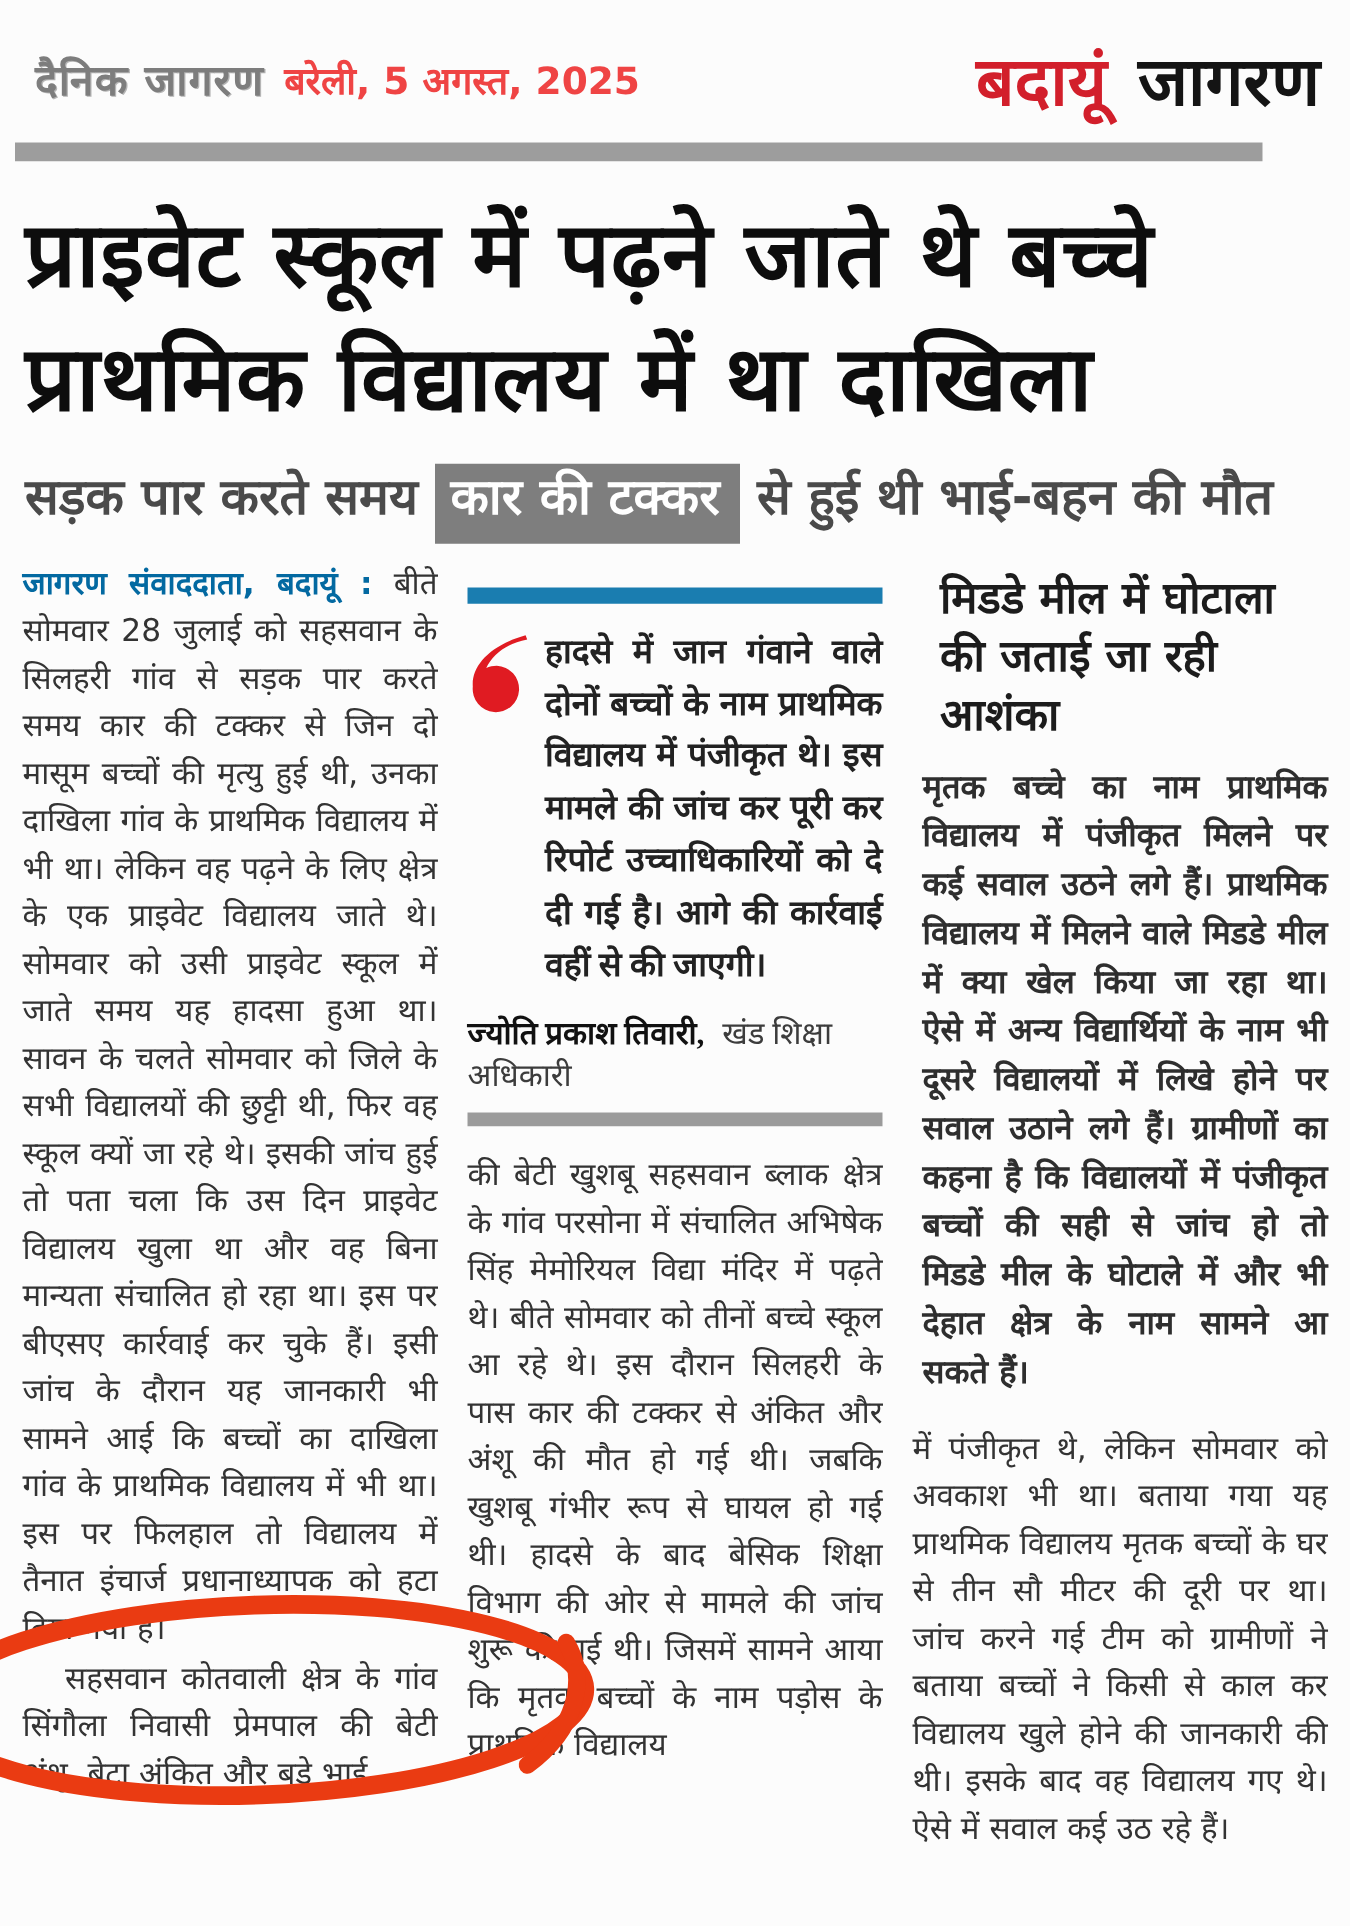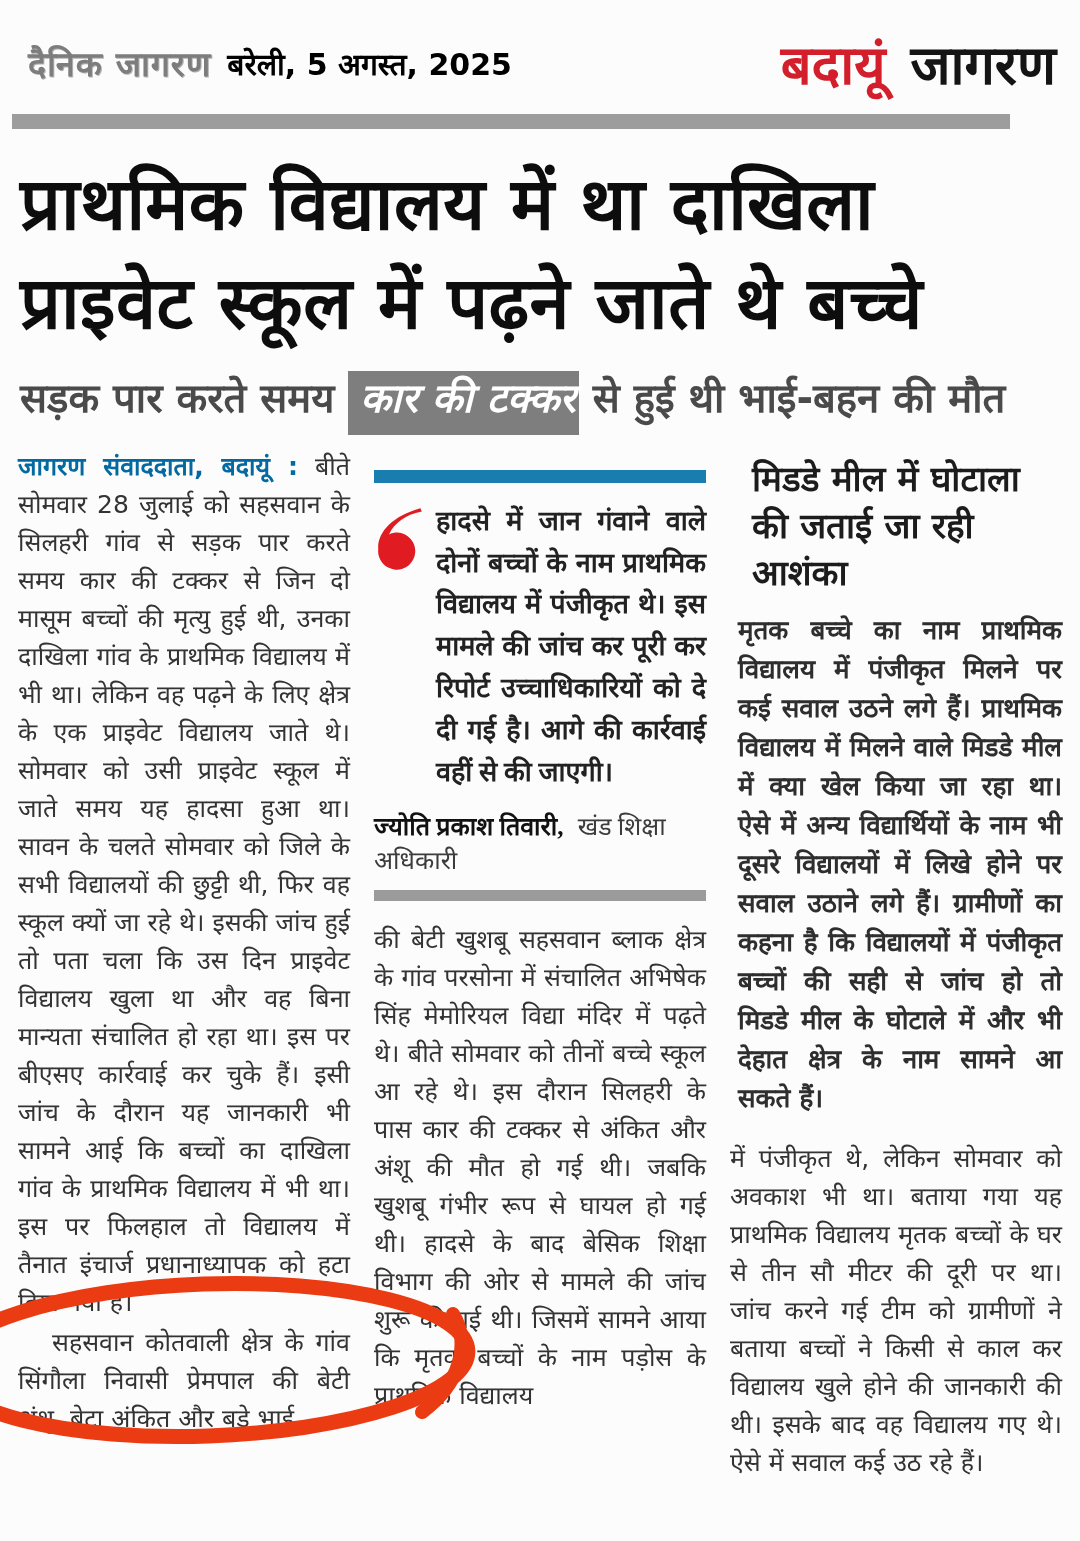--- a/index.html
+++ b/index.html
@@ -21,21 +21,21 @@
   .paper-logo {
     font-size:34px; font-weight:800;
     color:#7d7d7d;
     letter-spacing:1px;
     text-shadow:1px 1px 0 #b5b5b5;
     white-space:nowrap;
   }
   .dateline {
     margin-left:16px;
     font-size:30px; font-weight:700;
-    color:#000000;
+    color:#ef4444;
     white-space:nowrap;
   }
   .edition {
     margin-left:auto; 
     font-size:54px; font-weight:800;
     white-space:nowrap;
   }
   .edition .red { color:#d21f2b; }
   .edition .black { color:#141414; margin-left:6px; }
   .top-rule {
@@ -50,22 +50,21 @@
     letter-spacing:0.5px;
   }
   .subheadline {
     padding:18px 18px 8px 20px;
     font-size:40px; line-height:1.3;
     font-weight:700; color:#4a4a4a;
     white-space:nowrap;
   }
   .subheadline .hl {
     background:#7e7e7e; color:#ffffff;
-    padding:4px 3px 14px 12px;
-    font-style:italic;
+    padding:4px 16px 14px 12px;
   }
   
   .cols {
     display:flex; gap:24px;
     padding:16px 18px 0 18px;
   }
   .col { flex:1; min-width:0; }
   .body-text {
     font-size:25px; line-height:1.52;
     color:#333333; text-align:justify;
@@ -119,22 +118,22 @@
     <div class="paper-logo">दैनिक जागरण</div>
     <div class="dateline">बरेली, 5 अगस्त, 2025</div>
     <div class="edition">
       <span class="red">बदायूं</span>
       <span class="black">जागरण</span>
     </div>
   </div>
   <div class="top-rule"></div>
 
   <div class="headline">
+    <div>प्राइवेट स्कूल में पढ़ने जाते थे बच्चे</div>
     <div>प्राथमिक विद्यालय में था दाखिला</div>
-    <div>प्राइवेट स्कूल में पढ़ने जाते थे बच्चे</div>
   </div>
 
   <div class="subheadline">
     <span>सड़क पार करते समय </span><span class="hl">कार की टक्कर</span><span> से हुई थी भाई-बहन की मौत</span>
   </div>
 
   <div class="cols">
 
     <div class="col">
       <p class="body-text">

